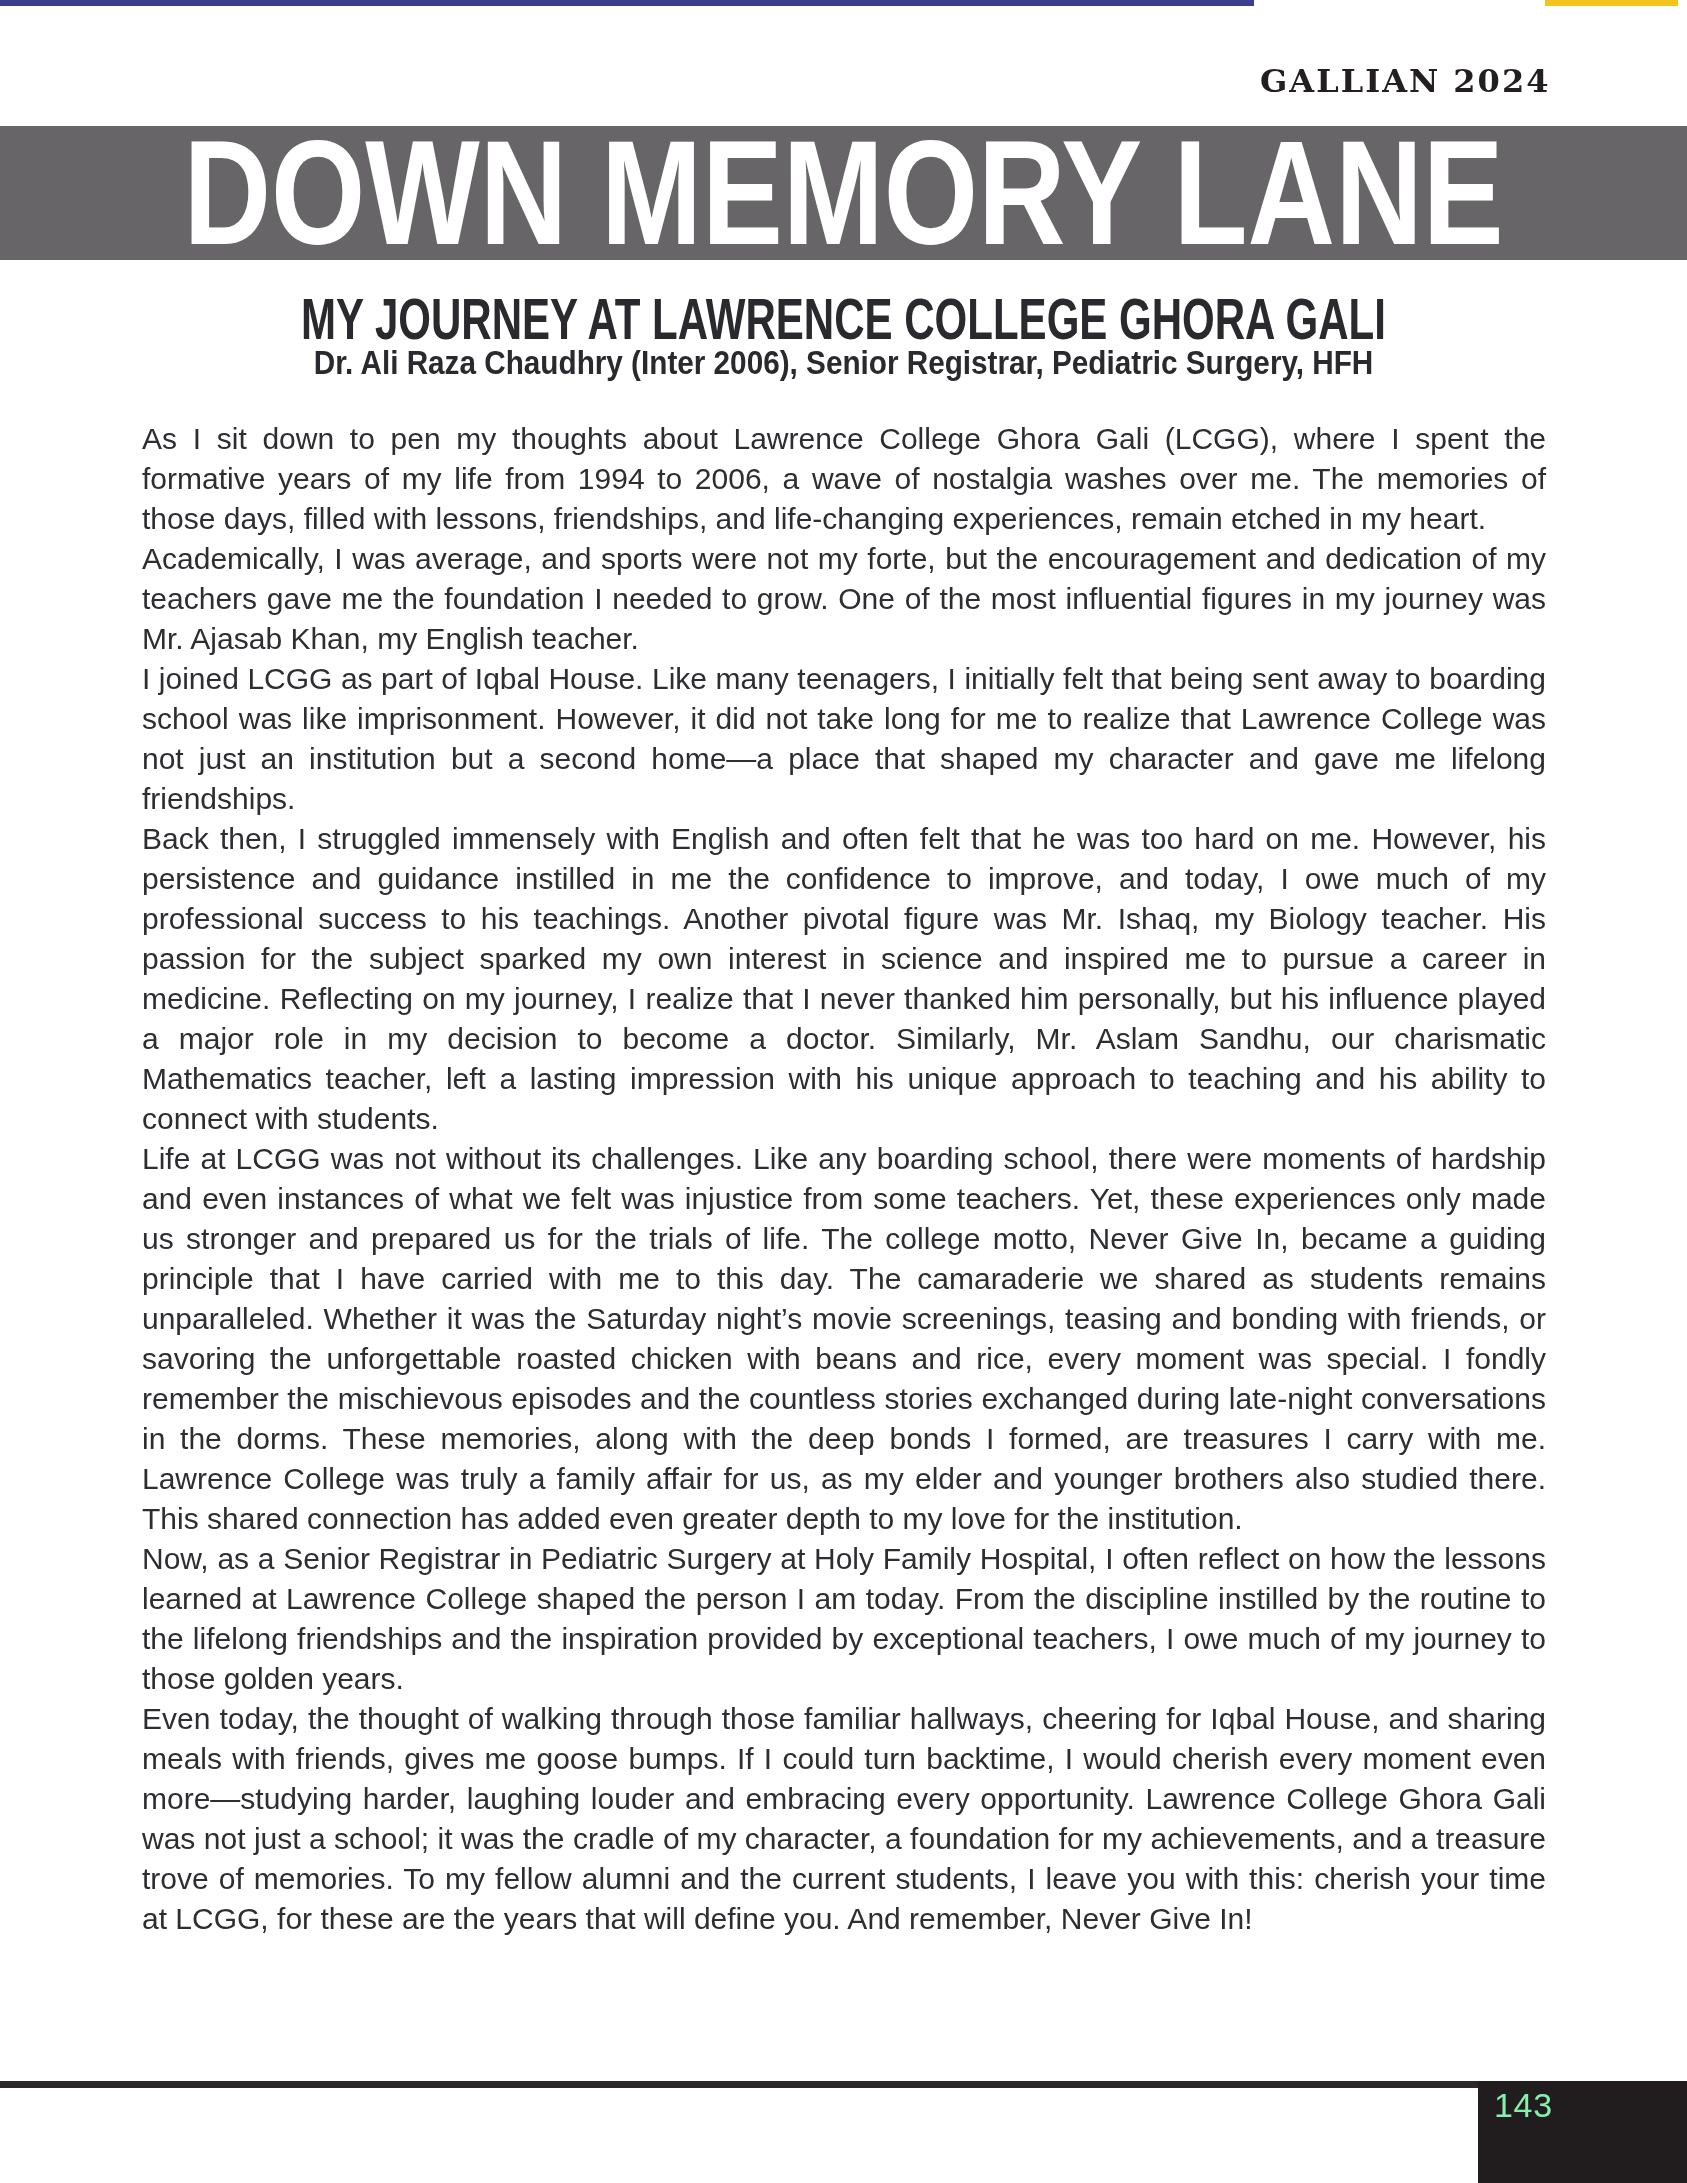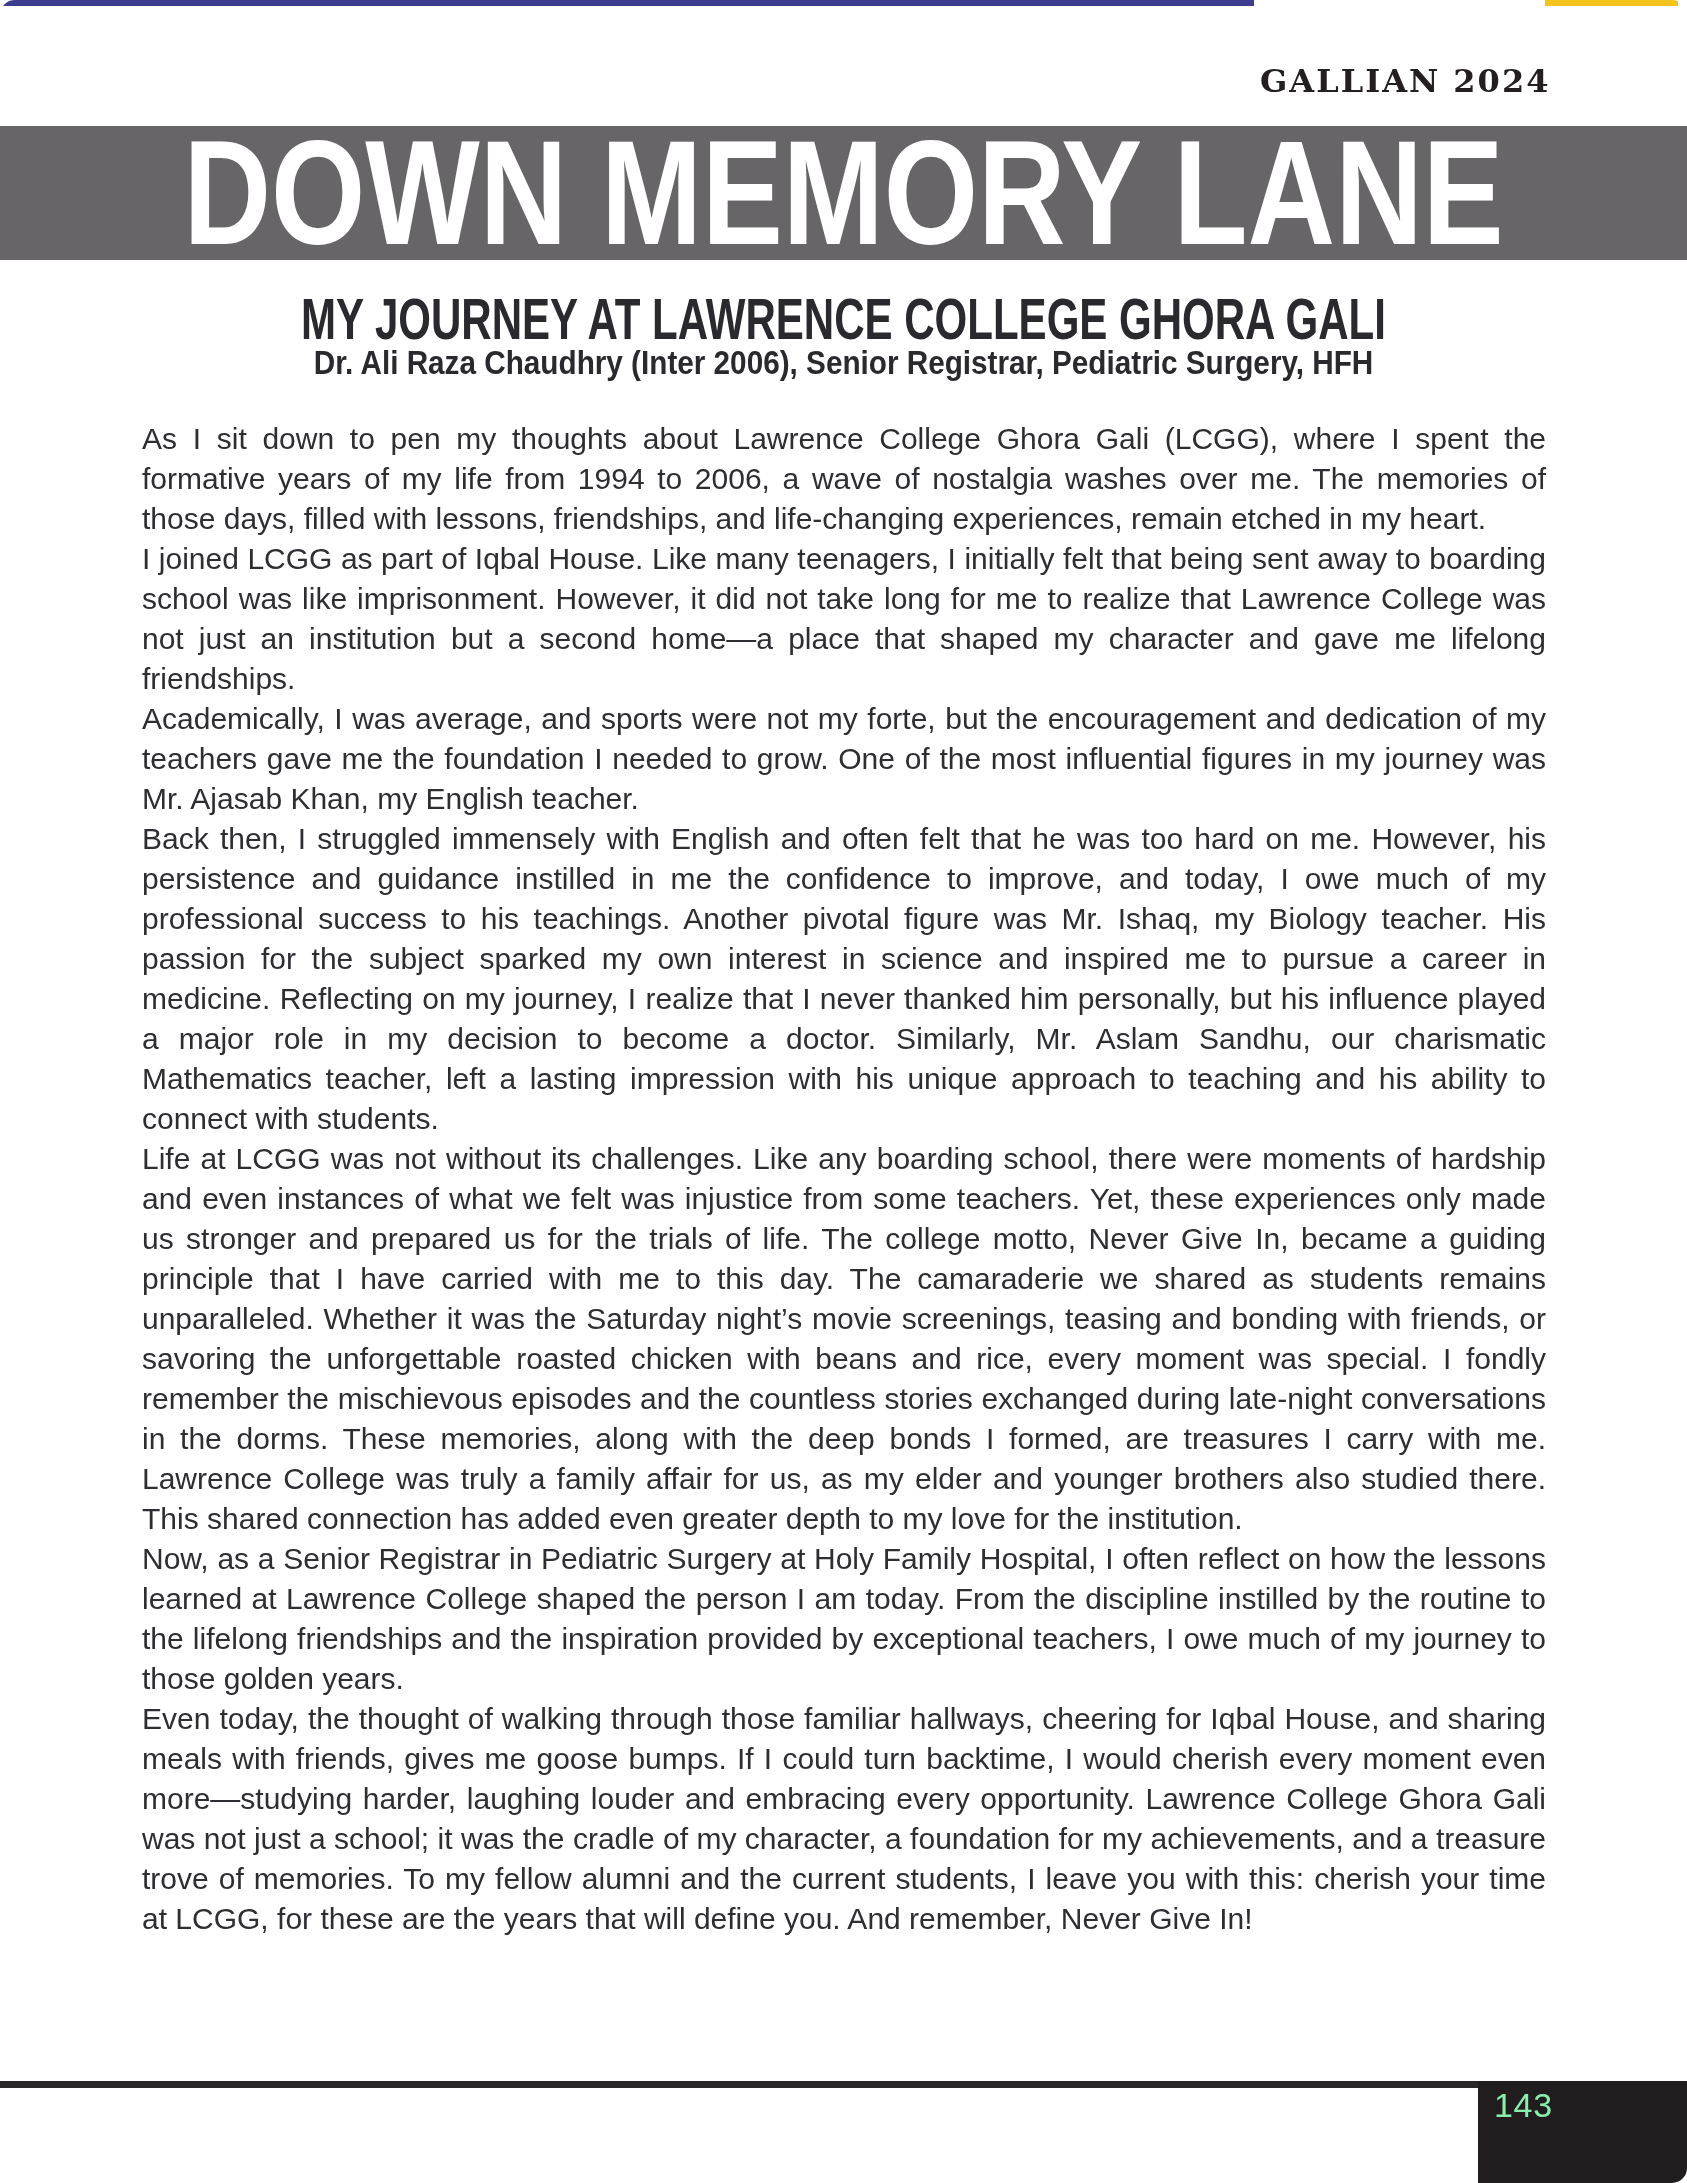--- a/index.html
+++ b/index.html
@@ -12,21 +12,20 @@
   *{box-sizing:border-box;}
   html,body{margin:0;padding:0;background:#ffffff;}
   .page{
     position:relative;
     width:1687px;
     height:2183px;
     background:#ffffff;
     overflow:hidden;
     font-family:"Liberation Sans", sans-serif;
     color:var(--ink);
-    border-radius:15px;
   }
 
   
   .rule-left{
     position:absolute; left:0; top:123; width:1254px; height:6px;
     background:var(--rule-blue);
   }
   .rule-right{
     position:absolute; left:1545px; top:123; width:133px; height:6px;
     background:var(--rule-yellow);
@@ -102,22 +101,22 @@
     </svg>
   </div>
 
   <svg class="article-title-svg" width="1687" height="63" viewBox="0 0 2550 95">
     <text class="article-title-text" x="1275" y="74" font-size="86" text-anchor="middle" textLength="1640" lengthAdjust="spacingAndGlyphs">MY JOURNEY AT LAWRENCE COLLEGE GHORA GALI</text>
   </svg>
   <div class="article-byline">Dr. Ali Raza Chaudhry (Inter 2006), Senior Registrar, Pediatric Surgery, HFH</div>
 
   <div class="body-text">
     <p>As I sit down to pen my thoughts about Lawrence College Ghora Gali (LCGG), where I spent the formative years of my life from 1994 to 2006, a wave of nostalgia washes over me. The memories of those days, filled with lessons, friendships, and life-changing experiences, remain etched in my heart.</p>
+    <p>Academically, I was average, and sports were not my forte, but the encouragement and dedication of my teachers gave me the foundation I needed to grow. One of the most influential figures in my journey was Mr. Ajasab Khan, my English teacher.</p>
     <p>I joined LCGG as part of Iqbal House. Like many teenagers, I initially felt that being sent away to boarding school was like imprisonment. However, it did not take long for me to realize that Lawrence College was not just an institution but a second home—a place that shaped my character and gave me lifelong friendships.</p>
-    <p>Academically, I was average, and sports were not my forte, but the encouragement and dedication of my teachers gave me the foundation I needed to grow. One of the most influential figures in my journey was Mr. Ajasab Khan, my English teacher.</p>
     <p>Back then, I struggled immensely with English and often felt that he was too hard on me. However, his persistence and guidance instilled in me the confidence to improve, and today, I owe much of my professional success to his teachings. Another pivotal figure was Mr. Ishaq, my Biology teacher. His passion for the subject sparked my own interest in science and inspired me to pursue a career in medicine. Reflecting on my journey, I realize that I never thanked him personally, but his influence played a major role in my decision to become a doctor. Similarly, Mr. Aslam Sandhu, our charismatic Mathematics teacher, left a lasting impression with his unique approach to teaching and his ability to connect with students.</p>
     <p>Life at LCGG was not without its challenges. Like any boarding school, there were moments of hardship and even instances of what we felt was injustice from some teachers. Yet, these experiences only made us stronger and prepared us for the trials of life. The college motto, Never Give In, became a guiding principle that I have carried with me to this day. The camaraderie we shared as students remains unparalleled. Whether it was the Saturday night’s movie screenings, teasing and bonding with friends, or savoring the unforgettable roasted chicken with beans and rice, every moment was special. I fondly remember the mischievous episodes and the countless stories exchanged during late-night conversations in the dorms. These memories, along with the deep bonds I formed, are treasures I carry with me. Lawrence College was truly a family affair for us, as my elder and younger brothers also studied there. This shared connection has added even greater depth to my love for the institution.</p>
     <p>Now, as a Senior Registrar in Pediatric Surgery at Holy Family Hospital, I often reflect on how the lessons learned at Lawrence College shaped the person I am today. From the discipline instilled by the routine to the lifelong friendships and the inspiration provided by exceptional teachers, I owe much of my journey to those golden years.</p>
     <p>Even today, the thought of walking through those familiar hallways, cheering for Iqbal House, and sharing meals with friends, gives me goose bumps. If I could turn backtime, I would cherish every moment even more—studying harder, laughing louder and embracing every opportunity. Lawrence College Ghora Gali was not just a school; it was the cradle of my character, a foundation for my achievements, and a treasure trove of memories. To my fellow alumni and the current students, I leave you with this: cherish your time at LCGG, for these are the years that will define you. And remember, Never Give In!</p>
   </div>
 
   <div class="footer-bar"></div>
   <div class="footer-pagebox">
     <div class="footer-pagenum">143</div>
   </div>

